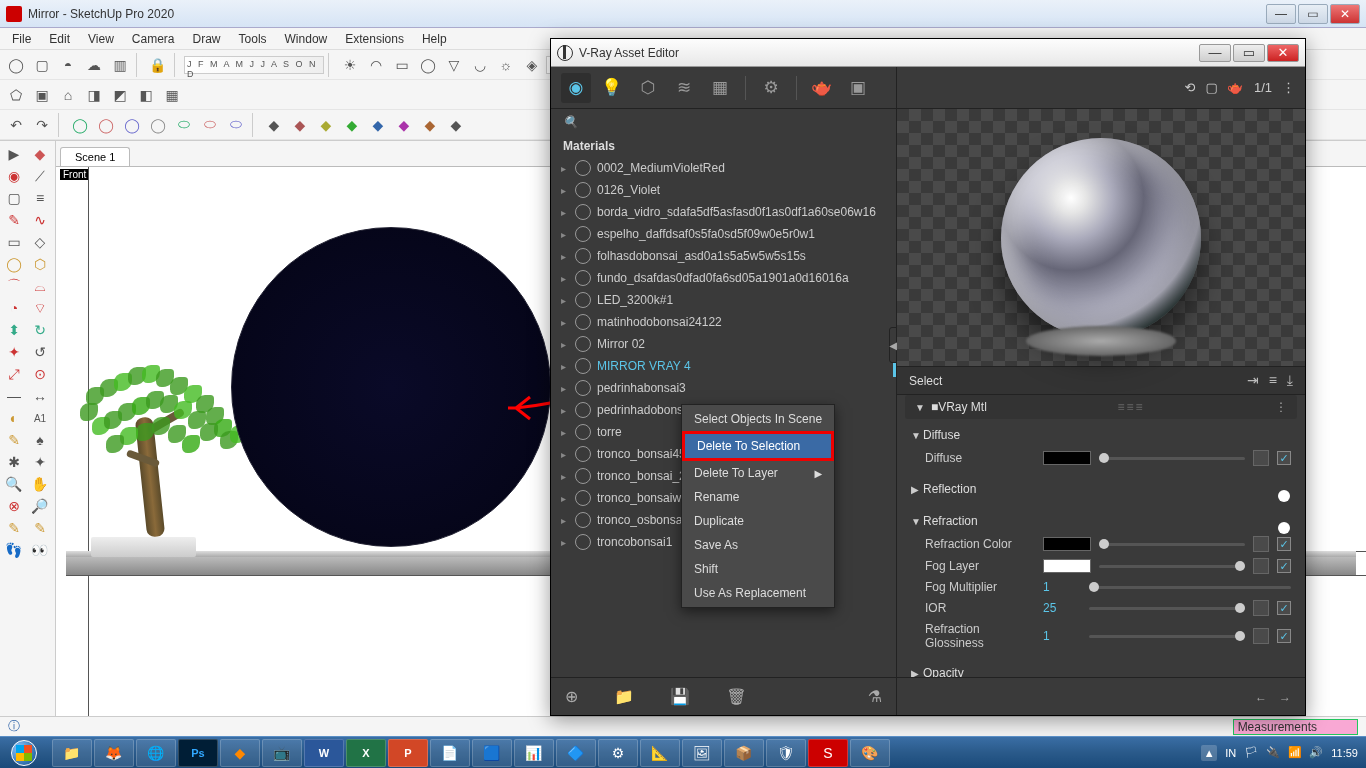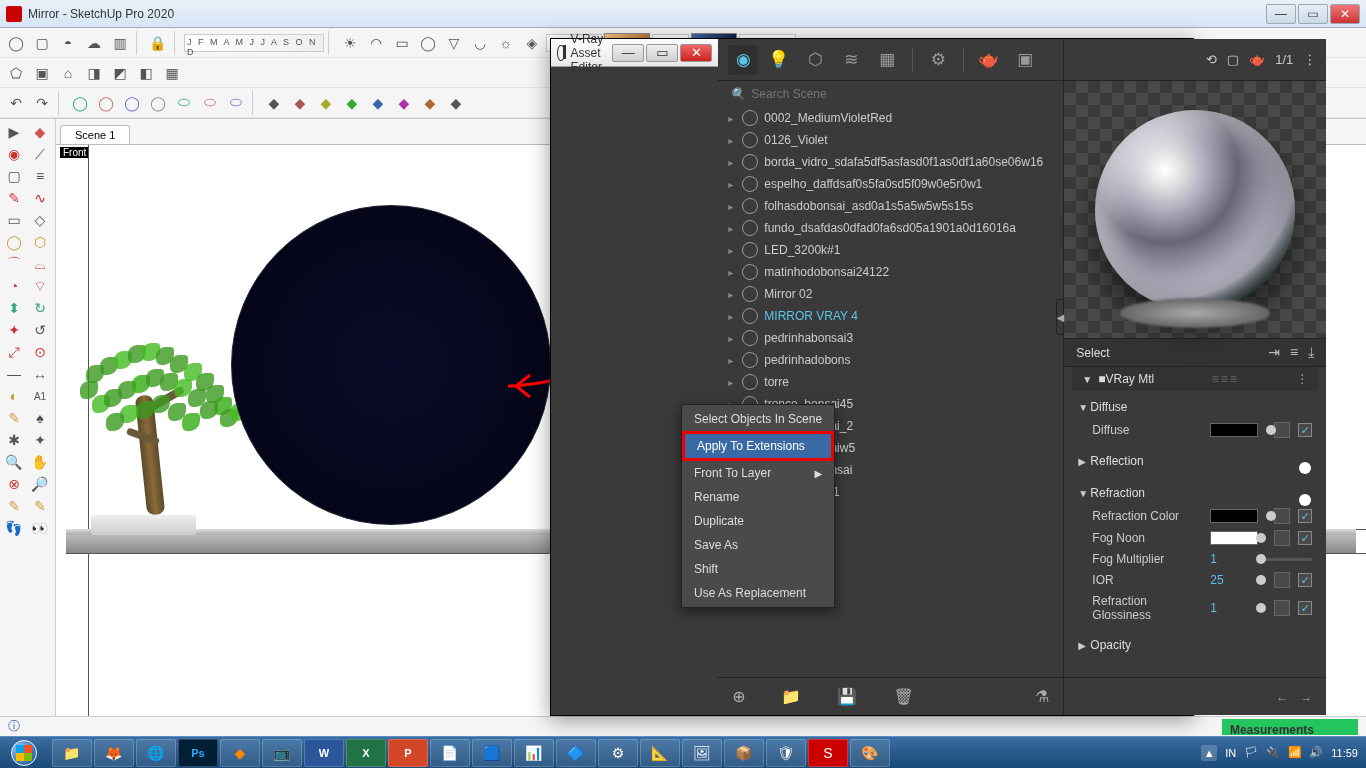--- a/index.html
+++ b/index.html
@@ -53,24 +53,24 @@
 .plant-branch { position:absolute; background:#6a5a3a; border-radius:4px; }
 .plant-leaves { position:absolute; width:18px; height:18px; background:#3c9a1f; border-radius:50% 20% 60% 30%; opacity:.8; }
 
 .mirror-frame { position:absolute; left:175px; top:60px; width:320px; height:320px; border-radius:50%; background:radial-gradient(circle,#0a0a28 0%,#050518 80%,#000 100%); border:1px solid #223; }
 
 .arrow { position:absolute; left:444px; top:216px; }
 .arrow-line { stroke:#f00; stroke-width:3; fill:none; }
 
 
 .sk-status { height:20px; background:#f5f5f5; border-top:1px solid #ccc; display:flex; align-items:center; padding:0 8px; font-size:12px; color:#333; }
-.sk-status .meas { margin-left:auto; border:4px solid #22c55e; padding:0 40px 0 4px; background:#22c55e; height:16px;font-weight:bold; }
-
-
-.vray { position:absolute; left:550px; top:38px; width:644px; height:678px; background:#3a3a3a; border:1px solid #000; box-shadow:0 4px 20px rgba(0,0,0,.4); display:flex; flex-direction:row; color:#ccc; font-size:12px; }
+.sk-status .meas { margin-left:auto; border:1px solid #22c55e; padding:0 40px 0 4px; background:#f9a8d4; height:16px; }
+
+
+.vray { position:absolute; left:550px; top:38px; width:756px; height:678px; background:#3a3a3a; border:1px solid #000; box-shadow:0 4px 20px rgba(0,0,0,.4); display:flex; flex-direction:column; color:#ccc; font-size:12px; }
 .vray-title { height:28px; background:linear-gradient(#fdfdfd,#e8e8e8); border-bottom:1px solid #999; display:flex; align-items:center; padding:0 6px; color:#333; }
 .vray-title-icon { width:16px; height:16px; border:1.5px solid #333; border-radius:50%; margin-right:6px; position:relative; }
 .vray-title-icon::after { content:""; position:absolute; left:5px; top:-1px; width:3px; height:14px; background:#333; }
 .vray-win-ctrls { margin-left:auto; display:flex; }
 .vray-win-ctrl { width:32px; height:18px; background:linear-gradient(#eee,#cfcfcf); border:1px solid #999; margin-left:2px; text-align:center; line-height:16px; font-size:13px; color:#333; border-radius:2px; }
 .vray-win-ctrl.cl { background:linear-gradient(#e66,#c22); color:#fff; }
 
 .vray-body { flex:1; display:flex; min-height:0; }
 
 .vray-left { width:346px; background:#3a3a3a; display:flex; flex-direction:column; border-right:1px solid #222; }
@@ -135,20 +135,31 @@
 
 <div class="sketchup">
   <div class="sk-title">
     <div class="sk-title-icon"></div>
     <span>Mirror - SketchUp Pro 2020</span>
     <div class="win-ctrls">
       <div class="win-ctrl">—</div>
       <div class="win-ctrl">▭</div>
       <div class="win-ctrl cl">✕</div>
     </div>
+  </div>
+  <div class="menubar">
+    <span>File</span>
+    <span>Edit</span>
+    <span>View</span>
+    <span>Camera</span>
+    <span>Draw</span>
+    <span>Tools</span>
+    <span>Window</span>
+    <span>Extensions</span>
+    <span>Help</span>
   </div>
 
   <div class="toolbars">
     <div class="toolbar-row">
       <div class="tb-btn">◯</div>
       <div class="tb-btn">▢</div>
       <div class="tb-btn">◓</div>
       <div class="tb-btn">☁</div>
       <div class="tb-btn">▥</div>
       <div class="tb-sep"></div>
@@ -370,22 +381,22 @@
         <div class="vray-tab">≋</div>
         <div class="vray-tab">▦</div>
         <div class="vray-tab-sep"></div>
         <div class="vray-tab">⚙</div>
         <div class="vray-tab-sep"></div>
         <div class="vray-tab">🫖</div>
         <div class="vray-tab">▣</div>
       </div>
       <div class="vray-search">
         <span>🔍</span>
-        <input placeholder="Search Scene" style="">
-      </div>
+      </div>
+      <div class="mat-header">Materials</div>
       <div class="mat-list" id="mat-list">
           <div class="mat-item">
             <span class="mat-arrow">▸</span>
             <span class="mat-ball"></span>
             <span>0002_MediumVioletRed</span>
           </div>
           <div class="mat-item">
             <span class="mat-arrow">▸</span>
             <span class="mat-ball"></span>
             <span>0126_Violet</span>
@@ -543,21 +554,21 @@
           <div class="row">
               <span class="lab">Refraction Color</span>
               <div class="swatch" style="background:#000"></div>
               <div class="slider">
                 <div class="dot" style="left:0"></div>
               </div>
               <div class="sq"></div>
               <div class="chk">✓</div>
             </div>
           <div class="row">
-              <span class="lab">Fog Noon</span>
+              <span class="lab">Fog Layer</span>
               <div class="swatch" style="background:#fff"></div>
               <div class="slider">
                 <div class="dot" style="left:calc(100% - 10px)"></div>
               </div>
               <div class="sq"></div>
               <div class="chk">✓</div>
             </div>
           <div class="row">
               <span class="lab">Fog Multiplier</span>
               <span class="nbox">1</span>
@@ -598,24 +609,24 @@
       </div>
     </div>
   </div>
 </div>
 
 <div class="ctx" style="top: 404px; left: 681px;" id="ctxmenu">
     <div class="ctx-item">
       <span>Select Objects In Scene</span>
     </div>
     <div class="ctx-item hl red-box">
-      <span>Apply To Extensions</span>
+      <span>Delete To Selection</span>
     </div>
     <div class="ctx-item">
-      <span>Front To Layer</span>
+      <span>Delete To Layer</span>
       <span class="ar">▶</span>
     </div>
     <div class="ctx-item">
       <span>Rename</span>
     </div>
     <div class="ctx-item">
       <span>Duplicate</span>
     </div>
     <div class="ctx-item">
       <span>Save As</span>

